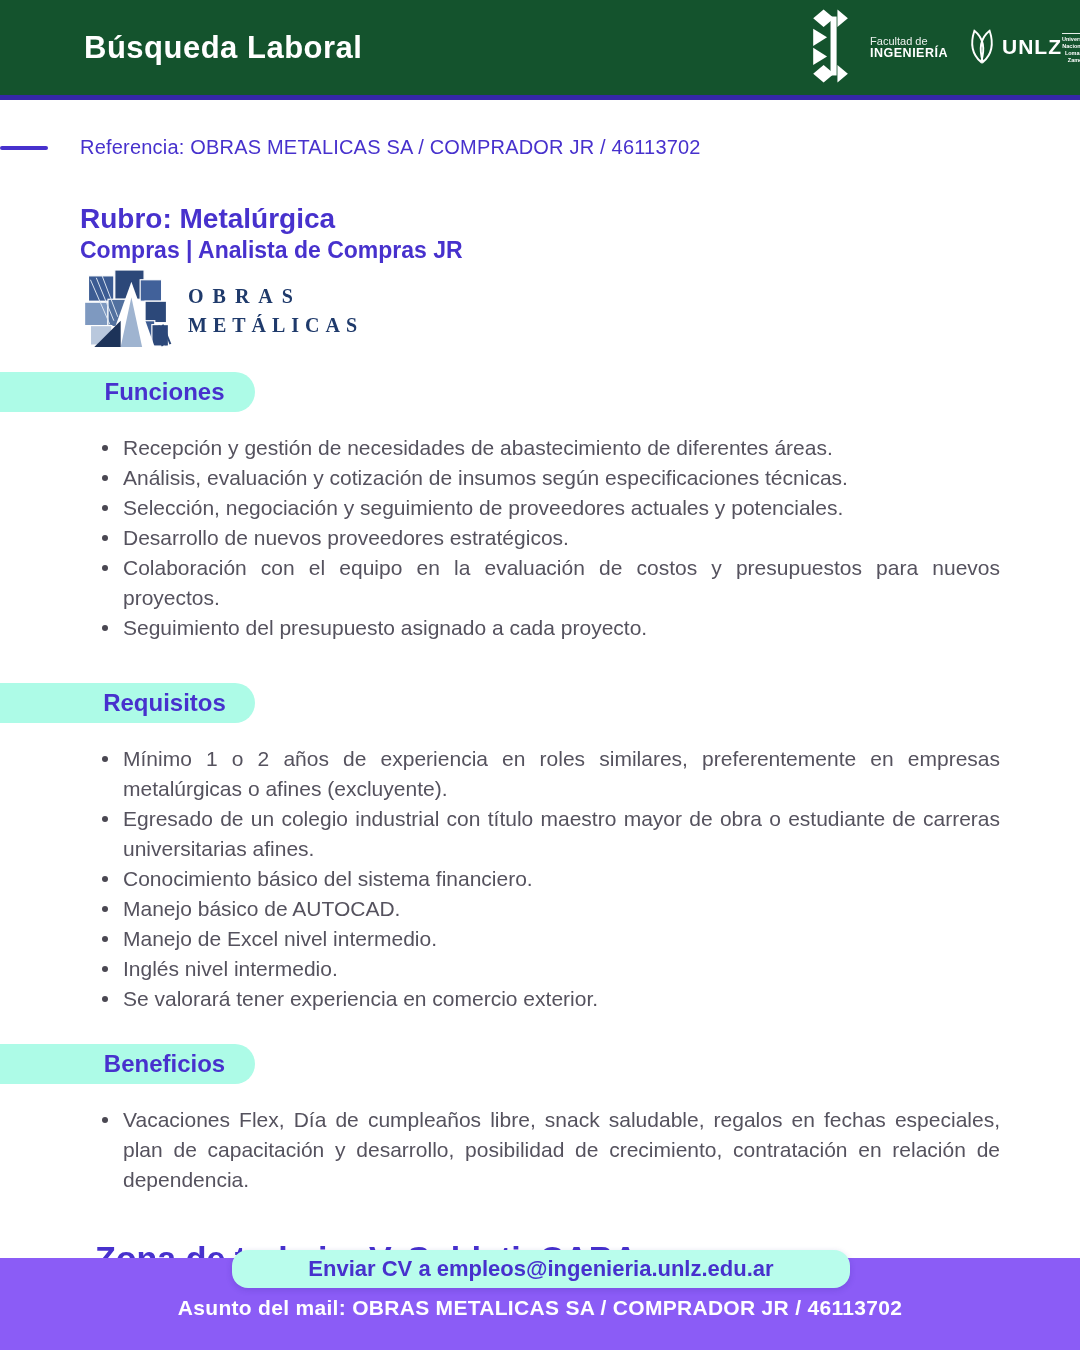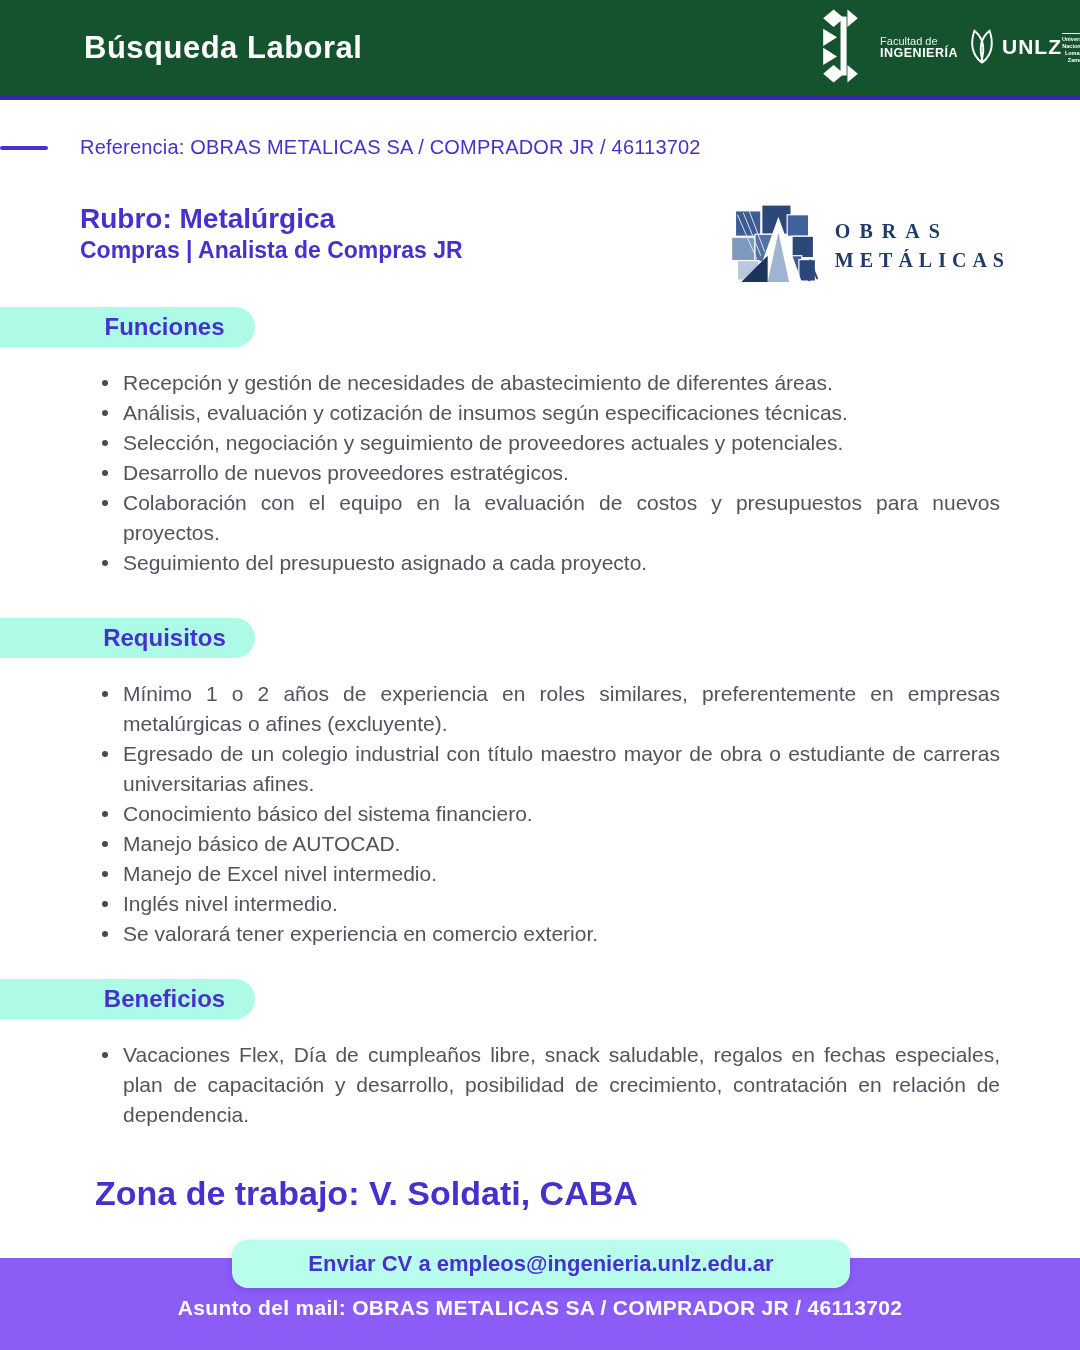--- a/index.html
+++ b/index.html
@@ -23,40 +23,40 @@
     align-items: center;
     justify-content: space-between;
     padding: 0 40px 0 84px;
   }
   .topbar h1 {
     color: #ffffff;
     font-size: 31px;
     font-weight: 800;
     letter-spacing: 0.5px;
   }
-  .logos { display: flex; align-items: center; gap: 4px; }
+  .logos { display: flex; align-items: center; gap: 14px; }
   .fi-logo { display: flex; align-items: center; gap: 10px; }
   .fi-text { color: #ffffff; line-height: 1.1; }
   .fi-text .thin { display: block; font-size: 11px; font-weight: 300; opacity: .92; }
   .fi-text .bold { display: block; font-size: 12.5px; font-weight: 700; letter-spacing: .5px; }
   .unlz-logo { display: flex; flex-direction: row; align-items: center; width: 78px; }
   .unlz-acronym { color: #fff; font-weight: 800; font-size: 21px; letter-spacing: 1px; margin-top: -2px; }
   .unlz-sub {
     color: #fff; font-size: 5.5px; text-align: center; line-height: 1.25;
     border-top: 1px solid rgba(255,255,255,.9); margin-top: 2px; padding-top: 2px; width: 62px;
     font-weight: 700;
   }
 
   
   .ref-row { margin-top: 36px; display: flex; align-items: center; }
   .ref-dash { width: 48px; height: 4px; background: #4731cd; border-radius: 2px; flex: 0 0 auto; }
   .ref-text { color: #4731cd; font-size: 20px; font-weight: 500; margin-left: 32px; letter-spacing: .2px; }
 
   
-  .title-row { margin: 42px 70px 0 80px; display: flex; justify-content: space-between; align-items: flex-start; }
+  .title-row { margin: 42px 70px 0 80px; display: flex; justify-content: space-between; align-items: flex-start; flex-direction: column; }
   .job-titles h2 { color: #4731cd; font-size: 28px; font-weight: 800; line-height: 1.25; }
   .job-titles h3 { color: #4731cd; font-size: 23px; font-weight: 800; line-height: 1.3; }
   .om-logo { display: flex; align-items: center; gap: 14px; margin-top: 4px; }
   .om-text { color: #1f3a6b; font-family: "Liberation Serif", serif; line-height: 1.45; }
   .om-text .l1 { display: block; font-size: 20px; letter-spacing: 9px; font-weight: 600; }
   .om-text .l2 { display: block; font-size: 20px; letter-spacing: 6px; font-weight: 600; }
 
   
   .pill {
     width: 255px; height: 40px;
@@ -89,21 +89,21 @@
     background: #4a4852;
   }
 
   
   .zona { margin: 44px 80px 0 95px; color: #4731cd; font-size: 34px; font-weight: 800; }
 
   
   .cv-button {
     position: absolute;
     left: 232px; bottom: 62px;
-    width: 618px; height: 48px;
+    width: 618px; height: 38px;
     background: #b9fdec;
     border-radius: 16px;
     display: flex; align-items: center; justify-content: center;
     z-index: 2;
     cursor: pointer;
     box-shadow: 0 2px 6px rgba(40,30,140,.18);
   }
   .cv-button span { color: #4731cd; font-size: 22px; font-weight: 800; }
   .bottombar {
     position: absolute;

